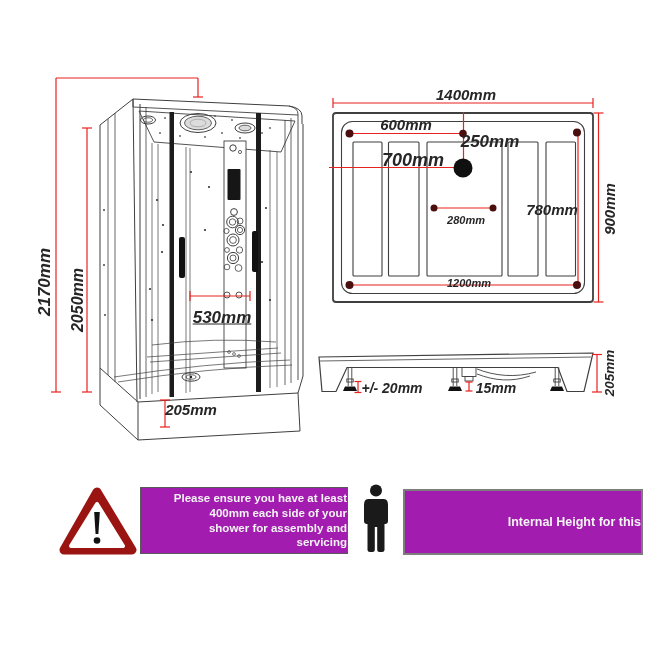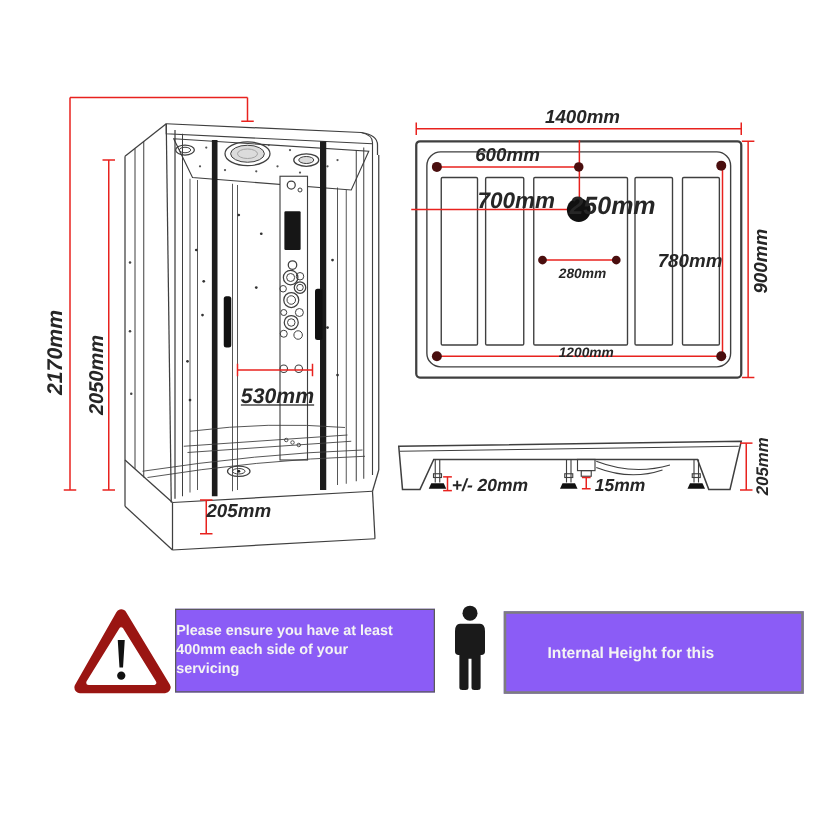--- a/index.html
+++ b/index.html
@@ -2,22 +2,22 @@
 <html><head>
 <meta charset="utf-8">
 <style>
   html,body{margin:0;padding:0;background:#fff;}
   .stage{position:relative;width:650px;height:650px;background:#ffffff;overflow:hidden;
          font-family:"Liberation Sans",sans-serif;}
   .art{position:absolute;left:0;top:0;}
   .dim{position:absolute;transform:translate(-50%,-50%);font-weight:bold;font-style:italic;
        color:#262626;white-space:nowrap;line-height:1;}
   .rot{transform:translate(-50%,-50%) rotate(-90deg);}
-  .notice{position:absolute;background:#8b5cf6;color:#f4f4f4;display:flex;flex-direction:column;
-          align-items:flex-start;justify-content:center;text-align:center;font-weight:bold;}
+  .notice{position:absolute;background:#a21caf;color:#f4f4f4;display:flex;flex-direction:column;
+          align-items:flex-end;justify-content:center;text-align:center;font-weight:bold;}
   .notice .ln{white-space:nowrap;}
   .notice1{left:140px;top:487px;width:206px;height:65px;border:1px solid #5a5a5a;
            font-size:11.5px;line-height:1.28;}
   .notice2{left:403px;top:489px;width:203px;height:62px;border:2px solid #7d7d7d;
            font-size:12.5px;line-height:1.35;padding-left:33px;}
 </style>
 </head>
 <body>
 
 <div class="stage">
@@ -244,34 +244,35 @@
   </g>
 </svg>
 
   <div class="dim rot" style="left:44px;top:282px;font-size:17px;">2170mm</div>
   <div class="dim rot" style="left:78px;top:300px;font-size:16px;">2050mm</div>
   <div class="dim" style="left:222px;top:317px;font-size:17px;text-decoration:underline;">530mm</div>
   <div class="dim" style="left:191px;top:409px;font-size:15px;">205mm</div>
 
   <div class="dim" style="left:466px;top:94px;font-size:15px;">1400mm</div>
   <div class="dim" style="left:406px;top:124px;font-size:15px;">600mm</div>
-  <div class="dim" style="left:490px;top:165px;font-size:20px;">250mm</div>
+  <div class="dim" style="left:490px;top:141px;font-size:17px;">250mm</div>
   <div class="dim" style="left:413px;top:160px;font-size:18px;">700mm</div>
   <div class="dim" style="left:466px;top:220px;font-size:11px;">280mm</div>
   <div class="dim" style="left:552px;top:209px;font-size:15px;">780mm</div>
   <div class="dim rot" style="left:609px;top:209px;font-size:15px;">900mm</div>
   <div class="dim" style="left:469px;top:283px;font-size:11px;">1200mm</div>
 
   <div class="dim" style="left:392px;top:388px;font-size:14px;">+/- 20mm</div>
   <div class="dim" style="left:496px;top:388px;font-size:14px;">15mm</div>
   <div class="dim rot" style="left:610px;top:373px;font-size:13.5px;">205mm</div>
 
   <div class="notice notice1">
     <div class="ln">Please ensure you have at least</div>
     <div class="ln">400mm each side of your</div>
+    <div class="ln">shower for assembly and</div>
     <div class="ln">servicing</div>
   </div>
 
   <div class="notice notice2">
     <div class="ln">Internal Height for this</div>
   </div>
 
 </div>
 
 </body></html>

